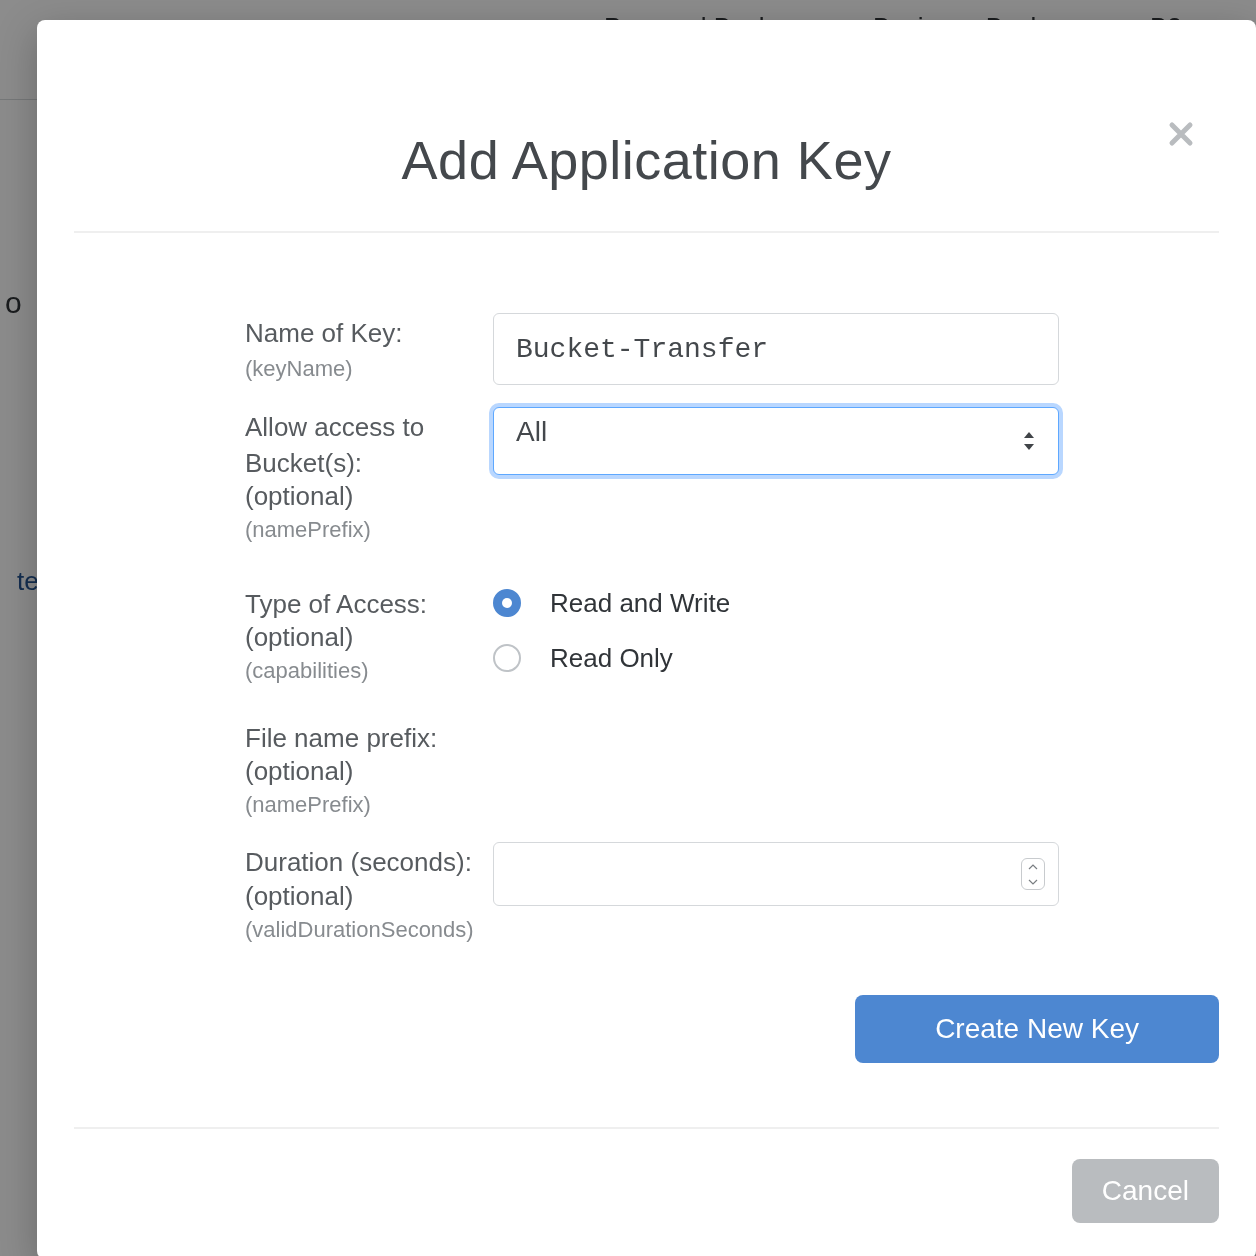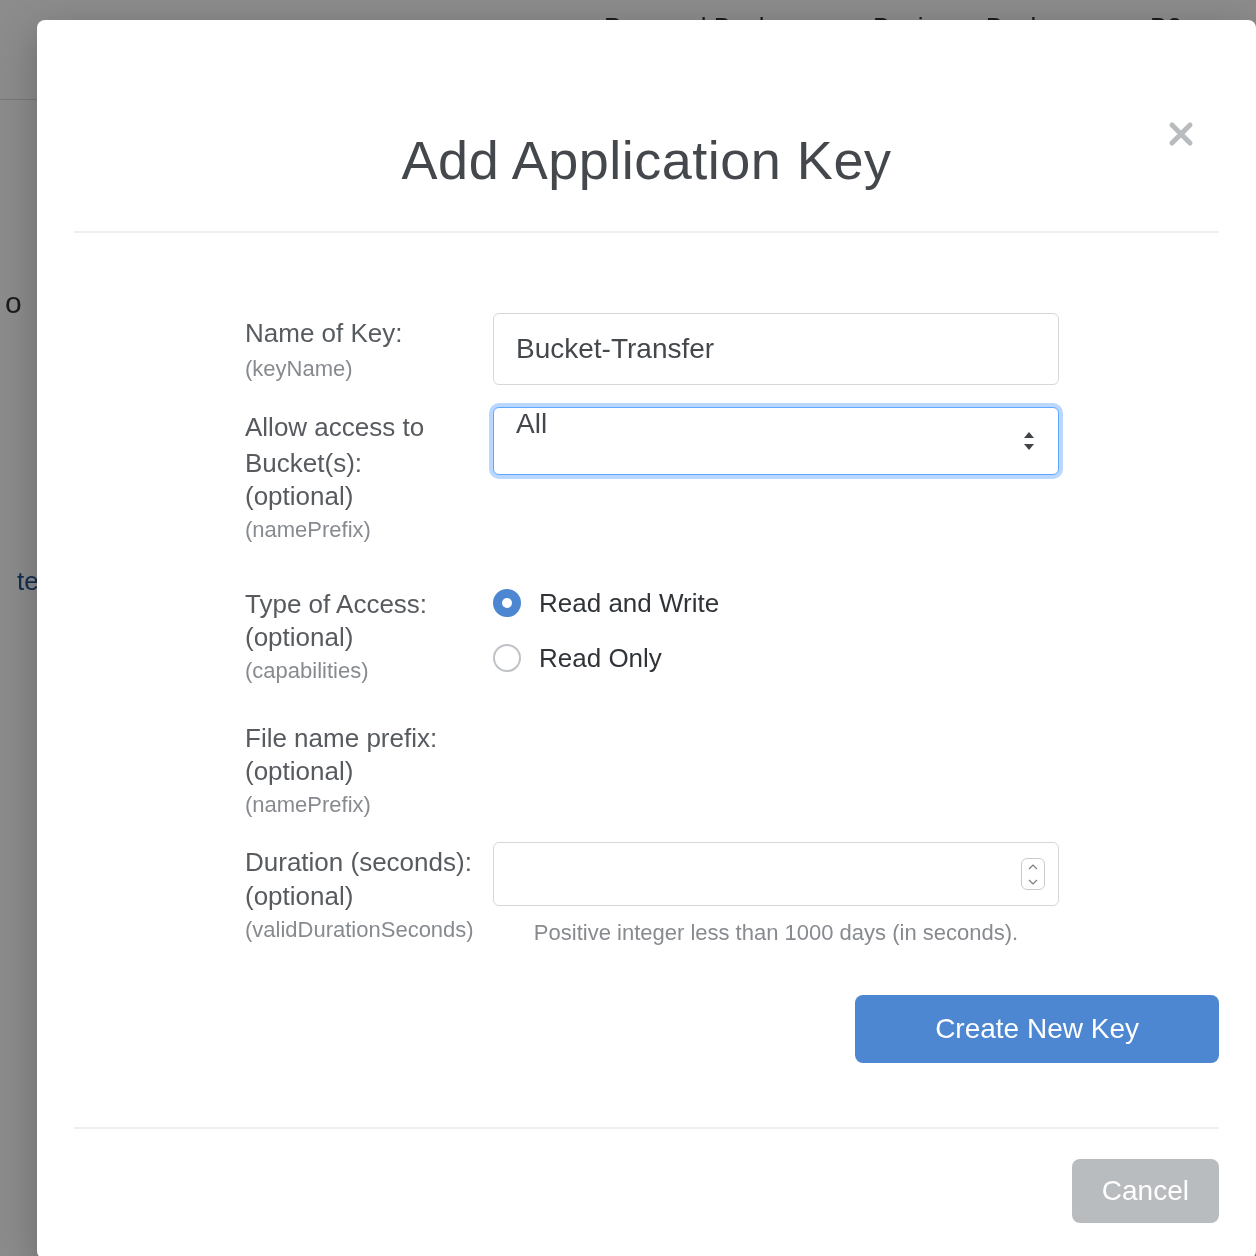--- a/index.html
+++ b/index.html
@@ -154,33 +154,33 @@
     color: var(--text-label);
   }
 
   input.txt, .numeric {
     width: 566px;
     height: 72px;
     border: 1px solid var(--border);
     border-radius: 6px;
     padding: 16px 22px;
     font-size: 28px;
-    font-family: Liberation Sans, sans-serif;
+    font-family: Liberation Mono, monospace;
     font-weight: 300;
     color: var(--text-dark);
     background: #fff;
   }
 
   .select-wrap { position: relative; width: 566px; }
   .select {
     width: 566px;
     height: 68px;
     border: 1px solid var(--focus-blue);
     border-radius: 6px;
-    padding: 0 50px 0 22px;
+    padding: 8px 50px 0 22px;
     font-size: 28px;
     font-family: inherit;
     font-weight: 300;
     color: var(--text-dark);
     background: #fff;
     appearance: none;
     -webkit-appearance: none;
     box-shadow: 0 0 0 4px var(--focus-shadow);
     cursor: pointer;
   }
@@ -190,21 +190,21 @@
     top: 50%;
     transform: translateY(-50%);
     pointer-events: none;
   }
   .select-caret svg { display: block; }
 
   .radio-group { padding-top: 4px; }
   .radio-item {
     display: flex;
     align-items: center;
-    gap: 18px;
+    gap: 29px;
     margin-bottom: 24px;
     cursor: pointer;
   }
   .radio-dot {
     width: 28px; height: 28px;
     border-radius: 50%;
     border: 2px solid #bfc3c7;
     position: relative;
     flex-shrink: 0;
   }
@@ -412,21 +412,20 @@
                   <path d="M1 5 L5 1 L9 5" stroke="#7a7e82" stroke-width="1.2" fill="none"></path>
                 </svg>
               </div>
             <div>
                 <svg width="10" height="6" viewBox="0 0 10 6">
                   <path d="M1 1 L5 5 L9 1" stroke="#7a7e82" stroke-width="1.2" fill="none"></path>
                 </svg>
               </div>
           </div>
         </div>
-        <div class="help-below">Positive integer less than 1000 days (in seconds).</div>
       </div>
     </div>
 
     <div class="actions">
       <button class="btn-primary">Create New Key</button>
     </div>
   </div>
 
   <hr class="ftr">
   <div class="footer">

